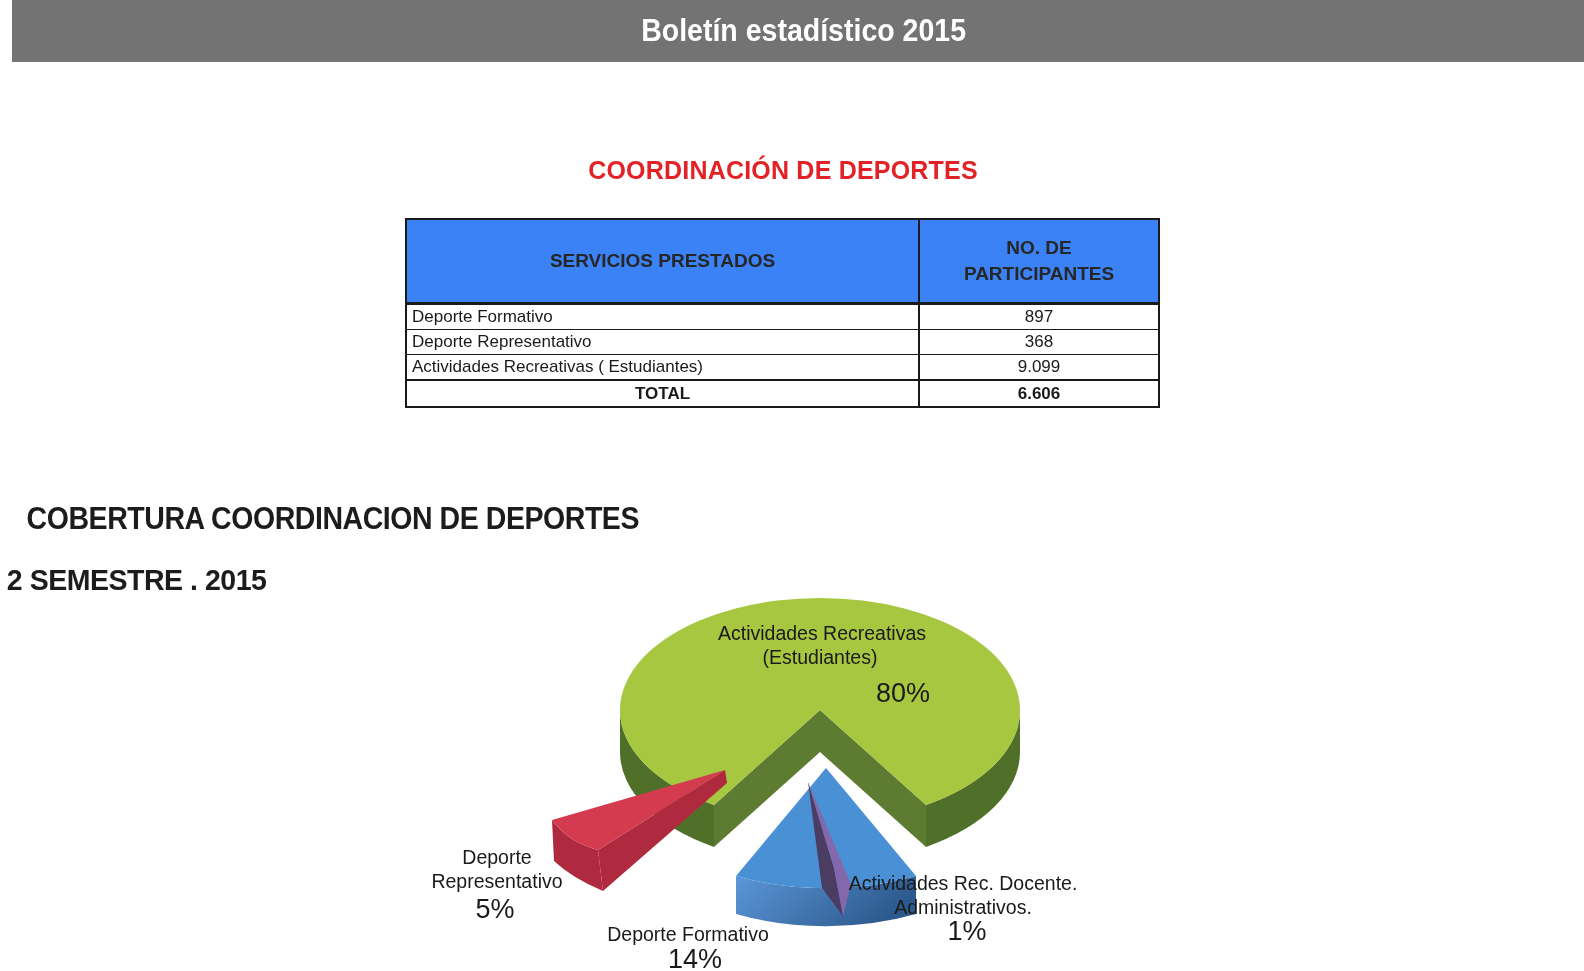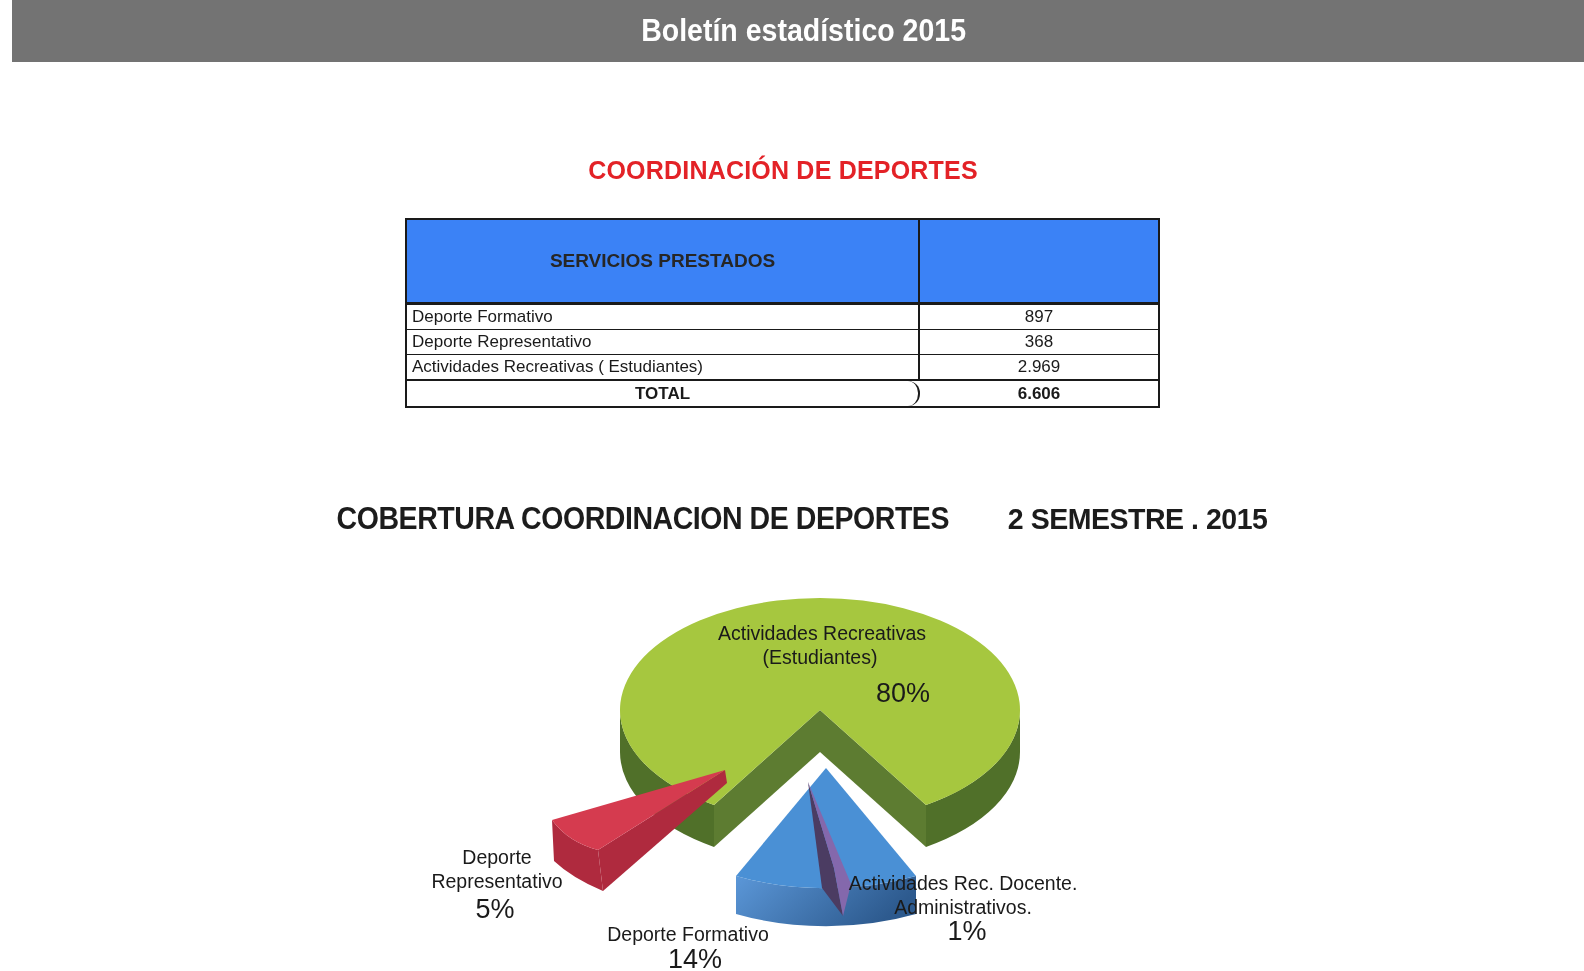--- a/index.html
+++ b/index.html
@@ -31,26 +31,26 @@
         font-weight:bold; font-size:19px; color:#262626; }
   .th1 { width:513px; border-right:2px solid #1a1a1a; box-sizing:border-box; }
   .th2 { flex:1; }
   .th2 .wrap { max-width:180px; line-height:26px; }
   .tbl-row { display:flex; height:24px; border-top:1px solid #1a1a1a; font-size:17px; }
   .tbl-row:first-of-type { border-top:none; }
   .cell-label { width:513px; border-right:2px solid #1a1a1a; box-sizing:border-box;
                 display:flex; align-items:center; padding-left:5px; }
   .cell-value { flex:1; display:flex; align-items:center; justify-content:center; }
   .tbl-total { display:flex; height:25px; border-top:2px solid #1a1a1a; font-weight:bold; font-size:17px; }
-  .tbl-total .cell-label { justify-content:center; padding-left:0;border-radius:12px; }
+  .tbl-total .cell-label { justify-content:center; padding-left:0; }
   
   .chart-title {
     position:absolute; left:0; top:501px; width:1584px;
     display:flex; align-items:baseline; justify-content:center; gap:26px;
-    font-weight:bold; color:#1c1c1c;
+    font-weight:bold; color:#1c1c1c;flex-direction:column;
   }
   .chart-title .left  { font-size:31px; transform:scaleX(0.92); transform-origin:center; letter-spacing:-0.5px; }
   .chart-title .right { font-size:30px; transform:scaleX(0.95); transform-origin:center; letter-spacing:-0.5px; }
   
   .pie-svg { position:absolute; left:0; top:560px; width:1584px; height:411px; }
   .pie-label { font-family:"Liberation Sans", sans-serif; font-size:19.5px; fill:#1a1a1a; }
   .pie-pct   { font-family:"Liberation Sans", sans-serif; font-size:27px;  fill:#1a1a1a; }
 </style>
 </head>
 <body>
@@ -59,32 +59,35 @@
 
   <header class="topbar" style="background:#737373;margin-left:12px;">
     <div class="topbar-title">Boletín estadístico 2015</div>
   </header>
 
   <div class="section-title" style="color: rgb(227, 34, 39);">COORDINACIÓN DE DEPORTES</div>
 
   <div class="tbl">
     <div class="tbl-header">
       <div class="th th1">SERVICIOS PRESTADOS</div>
+      <div class="th th2">
+        <div class="wrap">NO. DE PARTICIPANTES</div>
+      </div>
     </div>
     <div class="tbl-row">
       <div class="cell-label">Deporte  Formativo</div>
       <div class="cell-value">897</div>
     </div>
     <div class="tbl-row">
       <div class="cell-label">Deporte Representativo</div>
       <div class="cell-value">368</div>
     </div>
     <div class="tbl-row">
       <div class="cell-label">Actividades Recreativas ( Estudiantes)</div>
-      <div class="cell-value">2.969</div>
+      <div class="cell-value">9.099</div>
     </div>
     <div class="tbl-total">
       <div class="cell-label">TOTAL</div>
       <div class="cell-value">6.606</div>
     </div>
   </div>
 
   <div class="chart-title">
     <span class="left">COBERTURA COORDINACION DE DEPORTES</span>
     <span class="right">2 SEMESTRE . 2015</span>

